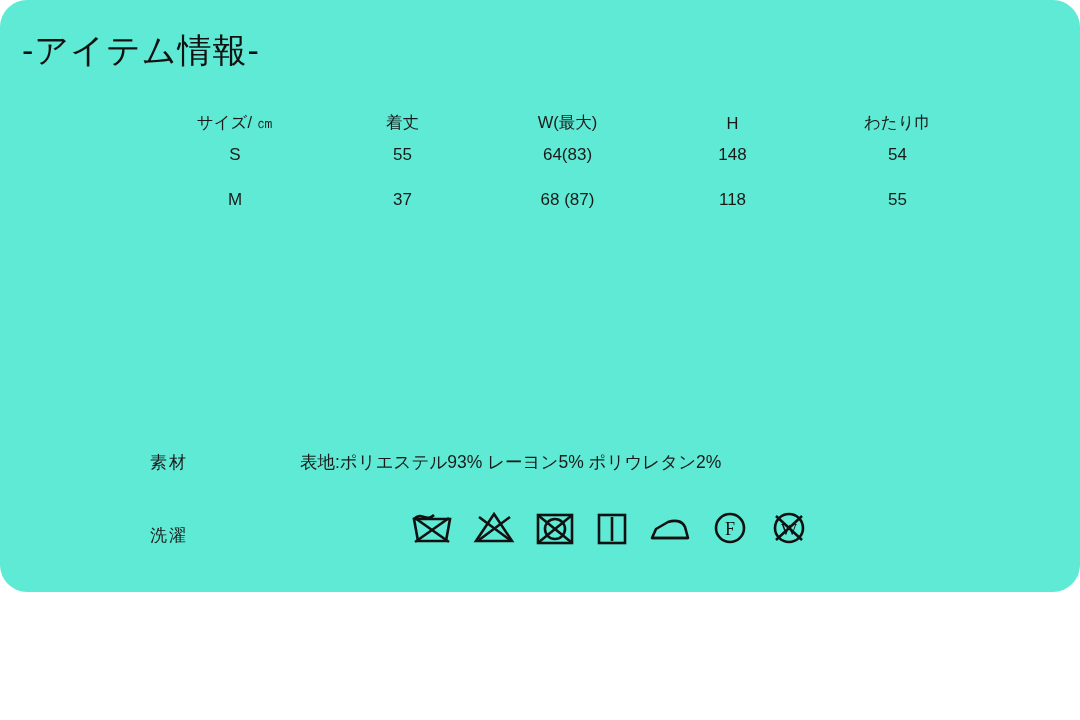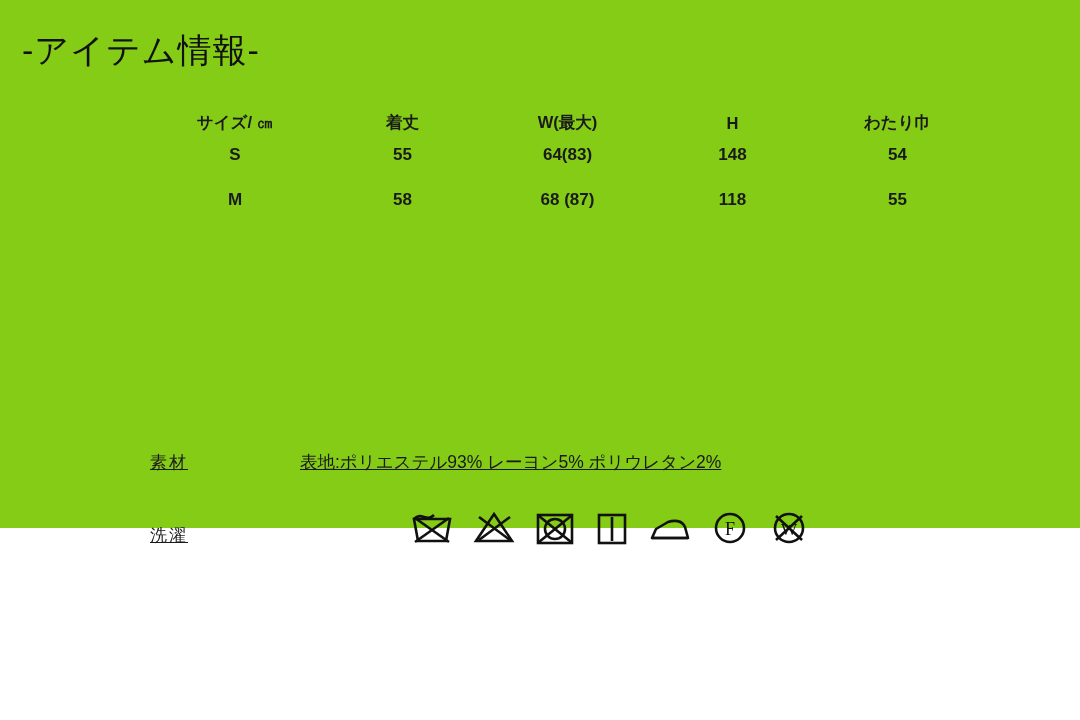--- a/index.html
+++ b/index.html
@@ -11,22 +11,23 @@
     height: 720px;
     background: #ffffff;
     font-family: "Liberation Sans", "DejaVu Sans", sans-serif;
     color: #1a1a1a;
     overflow: hidden;
     position: relative;
   }
   .page {
     position: relative;
     width: 1080px;
-    height: 528px;
-    background: #84cc16;
+    height: 592px;
+    background: #5eead4;
+    border-radius: 27px;
   }
   .title {
     position: absolute;
     left: 22px;
     top: 28px;
     font-size: 34px;
     letter-spacing: 1px;
     color: #111111;
     font-weight: 400;
     white-space: nowrap;
@@ -36,21 +37,21 @@
   .size-table {
     position: absolute;
     left: 150px;
     top: 108px;
     width: 830px;
     border-collapse: collapse;
     table-layout: fixed;
   }
   .size-table th,
   .size-table td {
-    font-weight: 700;
+    font-weight: 400;
     font-size: 17px;
     color: #1a1a1a;
     text-align: center;
     padding: 0;
     vertical-align: middle;
   }
   .size-table thead th {
     height: 30px;
     font-size: 16.5px;
   }
@@ -136,29 +137,29 @@
     <tbody>
       <tr>
         <td>S</td>
         <td>55</td>
         <td>64(83)</td>
         <td>148</td>
         <td>54</td>
       </tr>
       <tr>
         <td>M</td>
-        <td>58</td>
+        <td>37</td>
         <td>68 (87)</td>
         <td>118</td>
         <td>55</td>
       </tr>
     </tbody>
   </table>
 
-  <div class="spec" style="top: 445px; text-decoration: underline;">
+  <div class="spec" style="top: 445px;">
 
     <div class="spec-row">
       <div class="spec-label">素材</div>
       <div class="spec-value material">表地:ポリエステル93% レーヨン5% ポリウレタン2%</div>
     </div>
 
 
     <div class="spec-row care">
       <div class="spec-label">洗濯</div>
       <div class="care-icons">

